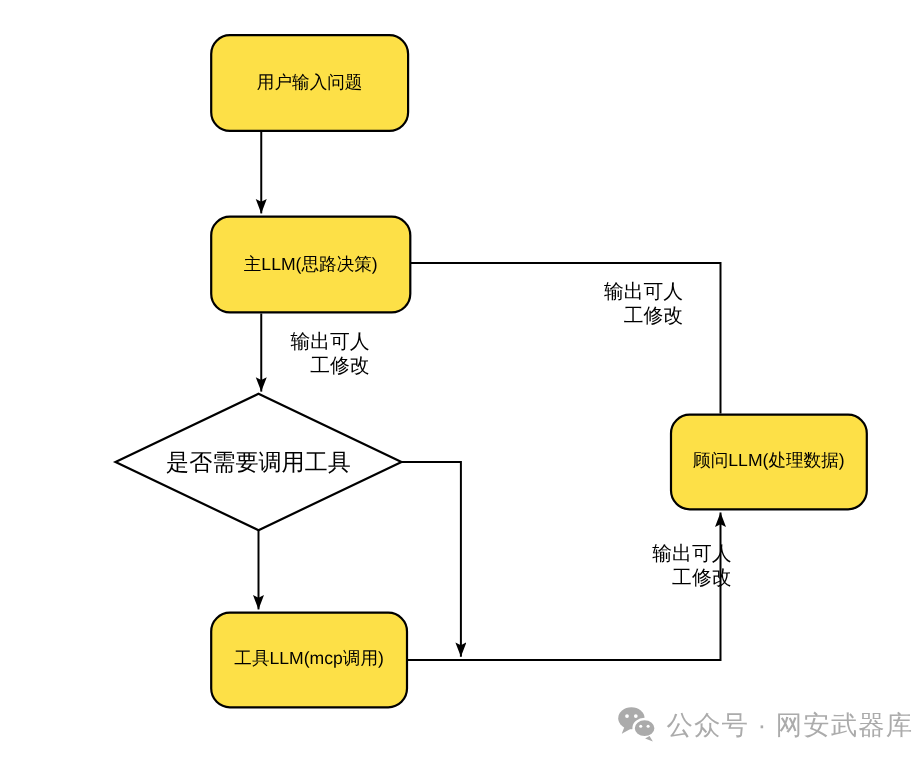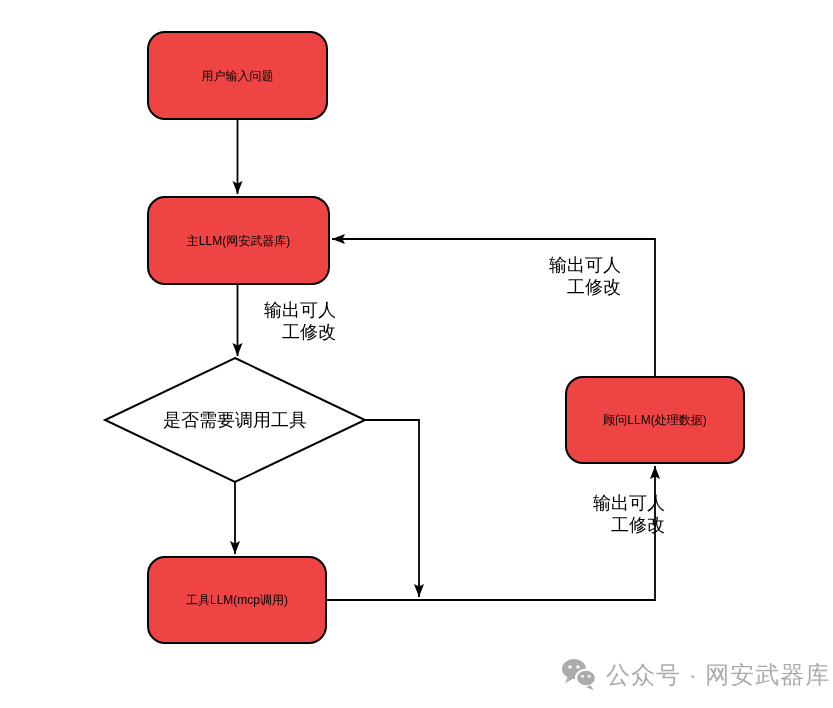--- a/index.html
+++ b/index.html
@@ -7,48 +7,49 @@
   body {
     width: 833px; height: 708px;
     font-family: "Liberation Sans", "DejaVu Sans", sans-serif;
     position: relative; overflow: hidden;
   }
   .canvas { position: absolute; inset: 0; width: 833px; height: 708px; }
   svg.wires { position: absolute; left: 0; top: 0; width: 833px; height: 708px; }
 
   .node {
     position: absolute;
-    background: #ef4444;
+    background: #fde047;
     border: 2px solid #000000;
     border-radius: 18px;
     display: flex; align-items: center; justify-content: center;
     text-align: center;
-    font-size: 12px; color: #000000;
+    font-size: 16px; color: #000000;
     line-height: 22px;
     z-index: 2;
+    margin-left: 44px;
   }
   .diamond-label {
     position: absolute;
     display: flex; align-items: center; justify-content: center;
     text-align: right;
-    font-size: 18px; color: #000000;
+    font-size: 21px; color: #000000;
     z-index: 2;
   }
   .edge-label {
     position: absolute;
     text-align: right;
     font-size: 18px; color: #000000;
     line-height: 22px;
     white-space: pre-line;
     z-index: 2;
     background: transparent;
   }
   .watermark {
     position: absolute;
-    left: 561px; top: 658px;
+    left: 561px; top: 642px;
     display: flex; align-items: center; gap: 9px;
     color: #ababab;
     z-index: 3;
   }
   .watermark .wm-text {
     font-size: 24px;
     letter-spacing: 1px;
     white-space: nowrap;
   }
   .wm-icon { display: block; }
@@ -78,21 +79,21 @@
     <path d="M655 376 L655 239 L332 239" stroke="#000000" stroke-width="1.8" fill="none" marker-end="url(#arrow)"></path>
 
     <polygon points="235,358 365,420 235,482 105,420" fill="#ffffff" stroke="#000000" stroke-width="2"></polygon>
   </svg>
 
   <div class="node" style="left:147px; top:31px;  width:181px; height:89px;">
     <span>用户输入问题</span>
   </div>
 
   <div class="node" style="left:147px; top:196px; width:183px; height:89px;">
-    <span>主LLM(网安武器库)</span>
+    <span>主LLM(思路决策)</span>
   </div>
 
   <div class="diamond-label" style="left:105px; top:406px; width:260px; height:28px;">
     <span>是否需要调用工具</span>
   </div>
 
   <div class="node" style="left:565px; top:376px; width:180px; height:88px;">
     <span>顾问LLM(处理数据)</span>
   </div>
 

